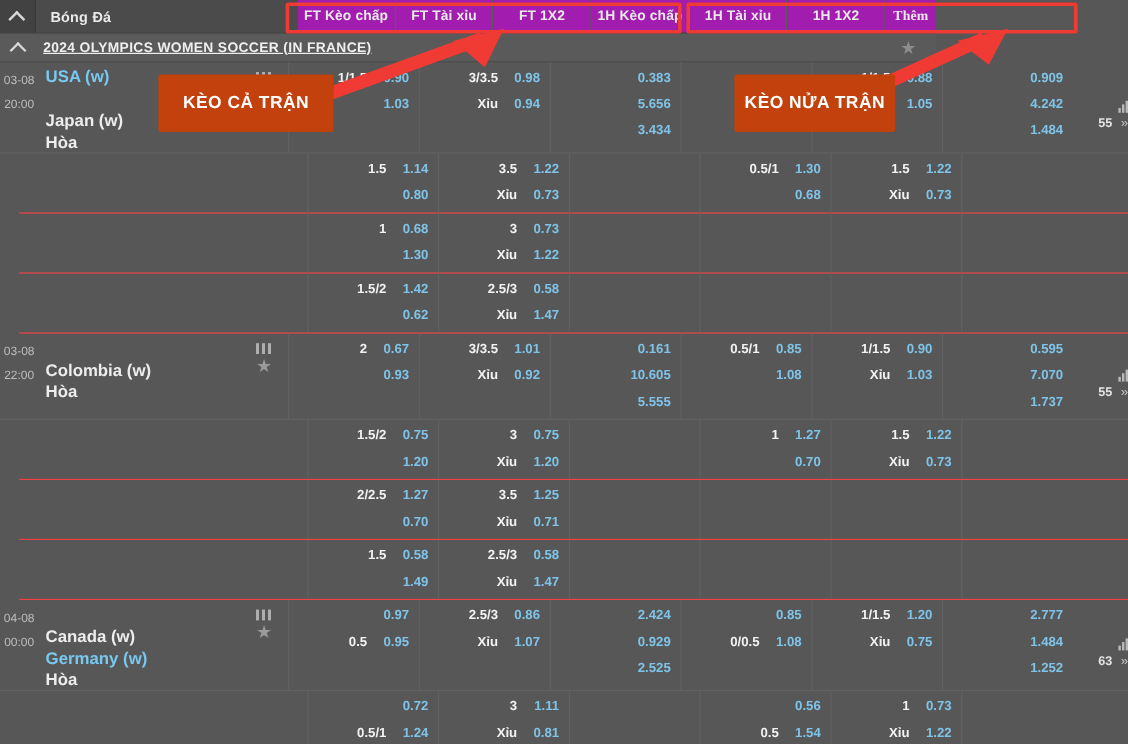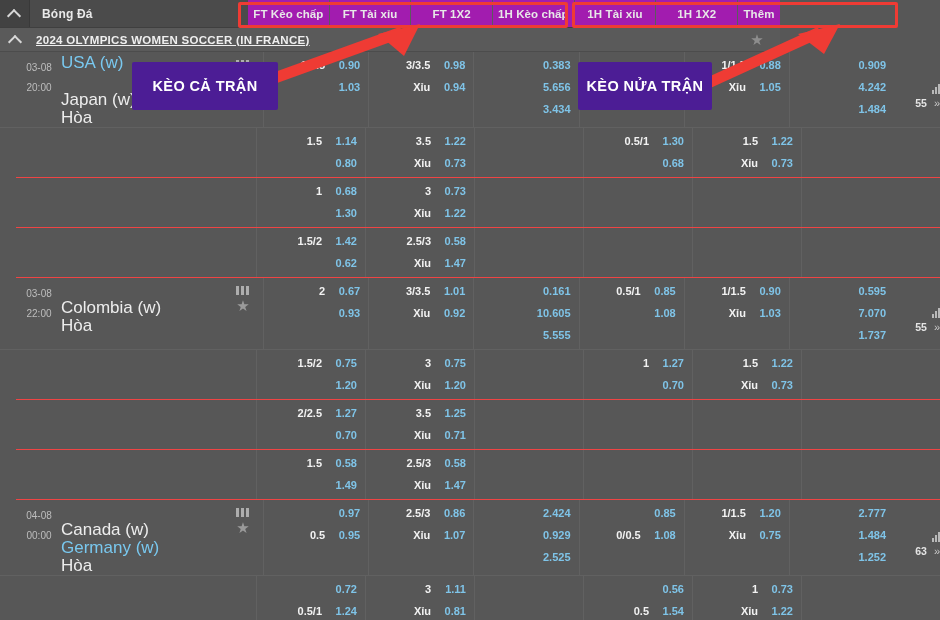--- a/index.html
+++ b/index.html
@@ -31,54 +31,54 @@
     display: flex; align-items: center; padding-left: 12px;
     color: #e9e9e9; font-size: 12px; font-weight: bold; letter-spacing: .2px;
     width: 218px; background: #4b4b4b;
   }
   .tabs { display: flex; flex: 1; height: 100%; }
   .tab {
     flex: 1; display: flex; align-items: center; justify-content: center;
     color: #e8e8e8; font-size: 11.5px; font-weight: bold;
     border-right: 1px solid #5c5c5c; background: #a21caf; letter-spacing: .1px;
   }
-  .tab.more { flex: 0 0 42px; border-right: none; }
+  .tab.more { flex: 0 0 42px; border-right: none; font-family: Liberation Serif, serif; }
 
   
   .league {
     display: flex; align-items: center; height: 24px;
     background: #5a5a5a; border-bottom: 1px solid #4c4c4c;
   }
   .league .chev-cell { background: transparent; border-right: none; }
   .league-name {
     color: #efefef; font-size: 11.5px; font-weight: bold; letter-spacing: .3px;
     padding-left: 6px; flex: 1; text-decoration: underline;
   }
   .star {
     color: #8d8d8d; font-size: 15px; width: 46px; text-align: center;
   }
 
   
   .grid { width: 940px; }
   .row { display: flex; width: 100%; border-bottom: 1px solid #616161; }
-  .row.main { border-bottom: 1px solid #616161; padding-left: 23px; }
+  .row.main { border-bottom: 1px solid #616161; }
   .row.sub  { border-bottom: 1px solid #ef4444; margin-left: 16px; }
 
   .c-time   { width: 32px; flex: 0 0 32px; padding: 4px 2px 0 2px; }
   .c-teams  { width: 168px; flex: 0 0 168px; padding: 2px 0 0 6px; }
   .c-icons  { width: 40px; flex: 0 0 40px; }
   .c-odds   { flex: 1 1 0; min-width: 0; }
   .c-stat   { width: 46px; flex: 0 0 46px; }
 
   .c-odds { border-left: 1px solid #616161; }
 
   .t-date, .t-time { color: #bdbdbd; font-size: 10px; line-height: 20px; text-align: center; }
   .t-date { padding-top: 2px; }
 
-  .team { font-size: 17px; line-height: 18px; font-weight: normal; white-space: nowrap; }
+  .team { font-size: 14px; line-height: 18px; font-weight: bold; white-space: nowrap; }
   .team.fav  { color: #79c8ef; }
   .team.plain{ color: #ededed; margin-top: 19px; }
   .team.draw { color: #ededed; }
 
   .icons-wrap { display: flex; flex-direction: column; align-items: center; padding-top: 8px; }
   .score-icon {
     width: 15px; height: 9px; background:
       repeating-linear-gradient(90deg, #bdbdbd 0 3px, transparent 3px 5px);
     opacity: .85;
   }
@@ -97,21 +97,21 @@
   .bars i { display: block; width: 2px; background: #b9b9b9; }
   .bars i:nth-child(1){ height: 4px; }
   .bars i:nth-child(2){ height: 7px; }
   .bars i:nth-child(3){ height: 10px; }
   .stat-line { display: flex; align-items: center; gap: 7px; margin-top: 3px; }
   .stat-num { color: #e4e4e4; font-size: 10.5px; font-weight: bold; }
   .stat-arrow { color: #c9c9c9; font-size: 11px; }
 
   
   .anno {
-    position: absolute; background: #4c1d95; color: #ffffff;
+    position: absolute; background: #c2410c; color: #ffffff;
     font-size: 14.5px; font-weight: bold; letter-spacing: .4px;
     display: flex; align-items: center; justify-content: center;
     border-radius: 2px; z-index: 40;
   }
   .box {
     position: absolute; border: 3px solid #ef3b34; z-index: 35;
     border-radius: 2px; pointer-events: none;
   }
   .arrow-svg { position: absolute; z-index: 38; pointer-events: none; }
 </style>
@@ -1100,14 +1100,14 @@
   <svg class="arrow-svg" width="180" height="70" style="left:252px; top:22px;">
     <path d="M6,62 L150,10" stroke="#ef3b34" stroke-width="11" fill="none"></path>
     <path d="M168,2 L126,12 L152,34 Z" fill="#ef3b34"></path>
   </svg>
   <svg class="arrow-svg" width="150" height="70" style="left:700px; top:22px;">
     <path d="M6,62 L120,10" stroke="#ef3b34" stroke-width="11" fill="none"></path>
     <path d="M140,2 L98,12 L124,32 Z" fill="#ef3b34"></path>
   </svg>
 
   <div class="anno" style="left:132px; top:62px; width:146px; height:48px;">KÈO CẢ TRẬN</div>
-  <div class="anno" style="left:578px; top:62px; width:134px; height:48px;">KÈO NỬA TRẬN</div>
+  <div class="anno" style="left:612px; top:62px; width:134px; height:48px;">KÈO NỬA TRẬN</div>
 </div>
 
 </body></html>

